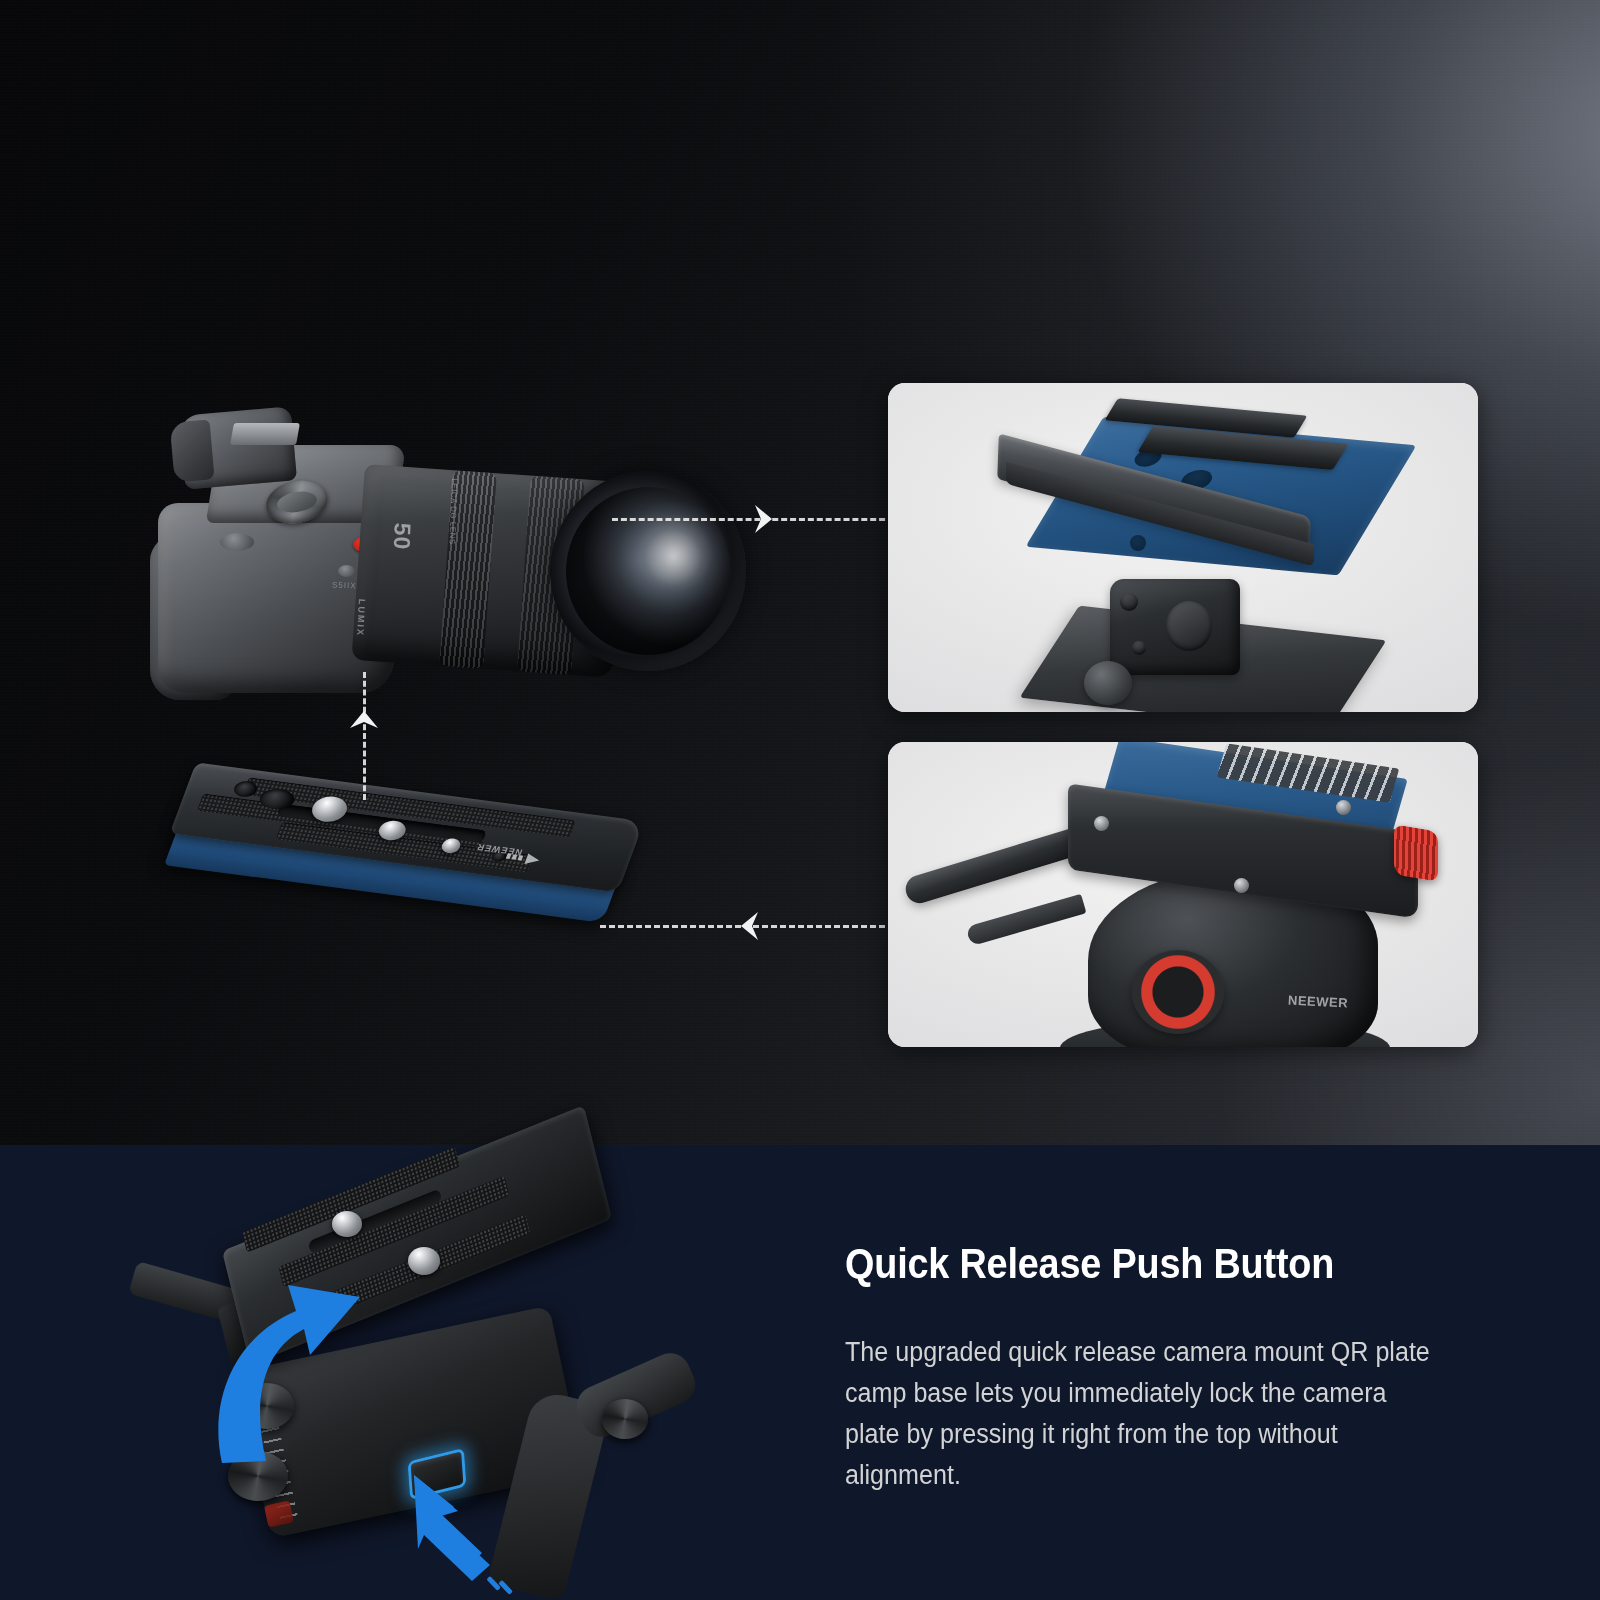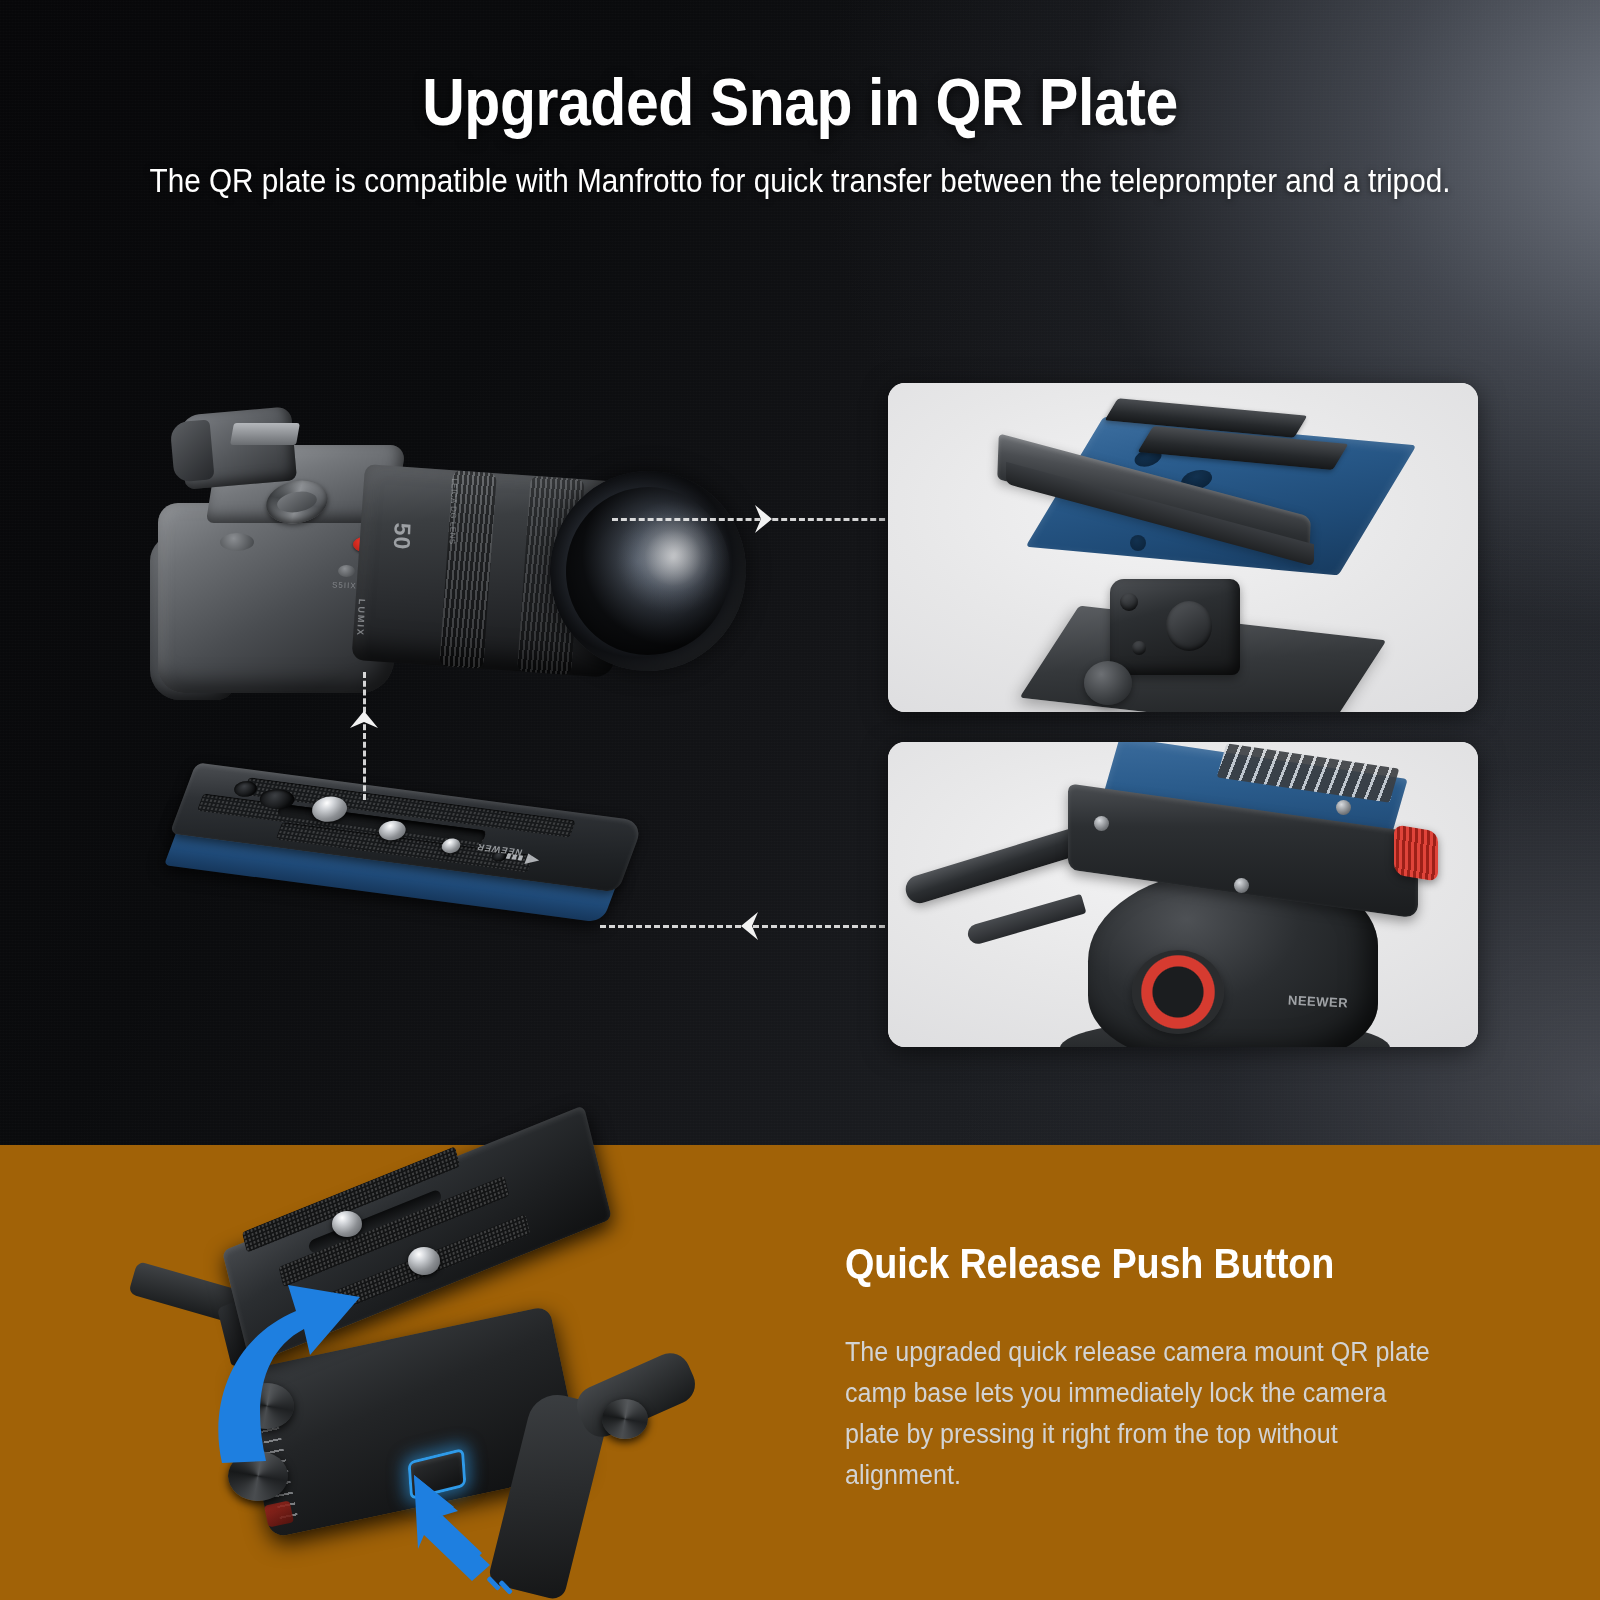--- a/index.html
+++ b/index.html
@@ -306,21 +306,21 @@
   .dash-h {
     position:absolute; height:0; border-top:3px dashed rgba(240,240,240,.88);
   }
   .dash-v {
     position:absolute; width:0; border-left:3px dashed rgba(240,240,240,.88);
   }
   .chev { position:absolute; }
 
   
   #bottom-section {
-    position:absolute; left:0; top:1145px; width:1600px; height:455px; background:#a16207;
+    position:absolute; left:0; top:1145px; width:1600px; height:455px; background:#0f172a;
   }
   #bottom-photo { position:absolute; left:90px; top:10px; width:690px; height:440px; }
 
   .bp-plate {
     position:absolute; left:132px; top:22px; width:390px; height:116px;
     background:linear-gradient(168deg,#45484c 0%,#2b2e31 30%,#1d1f21 66%,#101112 100%);
     transform:rotate(-22deg) skewX(-8deg); border-radius:7px;
     box-shadow:inset 0 2px 6px rgba(255,255,255,.12), 0 7px 20px rgba(0,0,0,.8);
   }
   .bp-plate2 {
@@ -400,24 +400,20 @@
   }
 </style>
 </head>
 <body>
 
 <div id="page">
 
   <div id="top-section">
     <div id="top-noise"></div>
 
-    <div id="headline-block">
-      <div id="headline">Upgraded Snap in QR Plate</div>
-      <div id="subhead">The QR plate is compatible with Manfrotto for quick transfer between the teleprompter and a tripod.</div>
-    </div>
 
     <div id="camera-stage">
       <div class="cam-grip"></div>
       <div class="cam-body"></div>
       <div class="cam-top"></div>
       <div class="cam-evf"></div>
       <div class="cam-hotshoe"></div>
       <div class="cam-dial"></div>
       <div class="cam-recbtn"></div>
       <div class="cam-joystick"></div>

